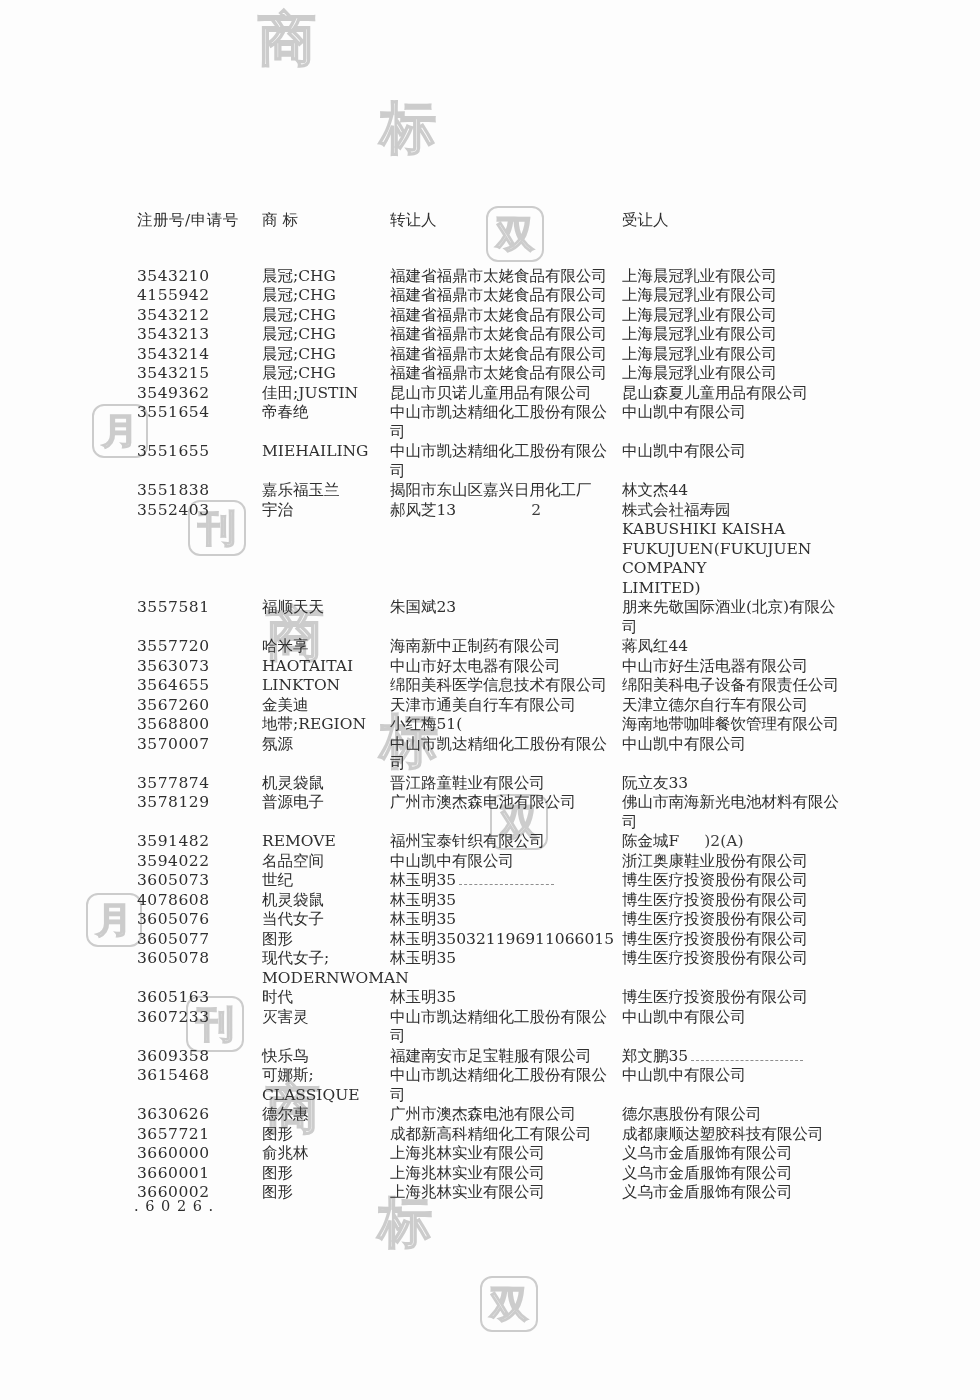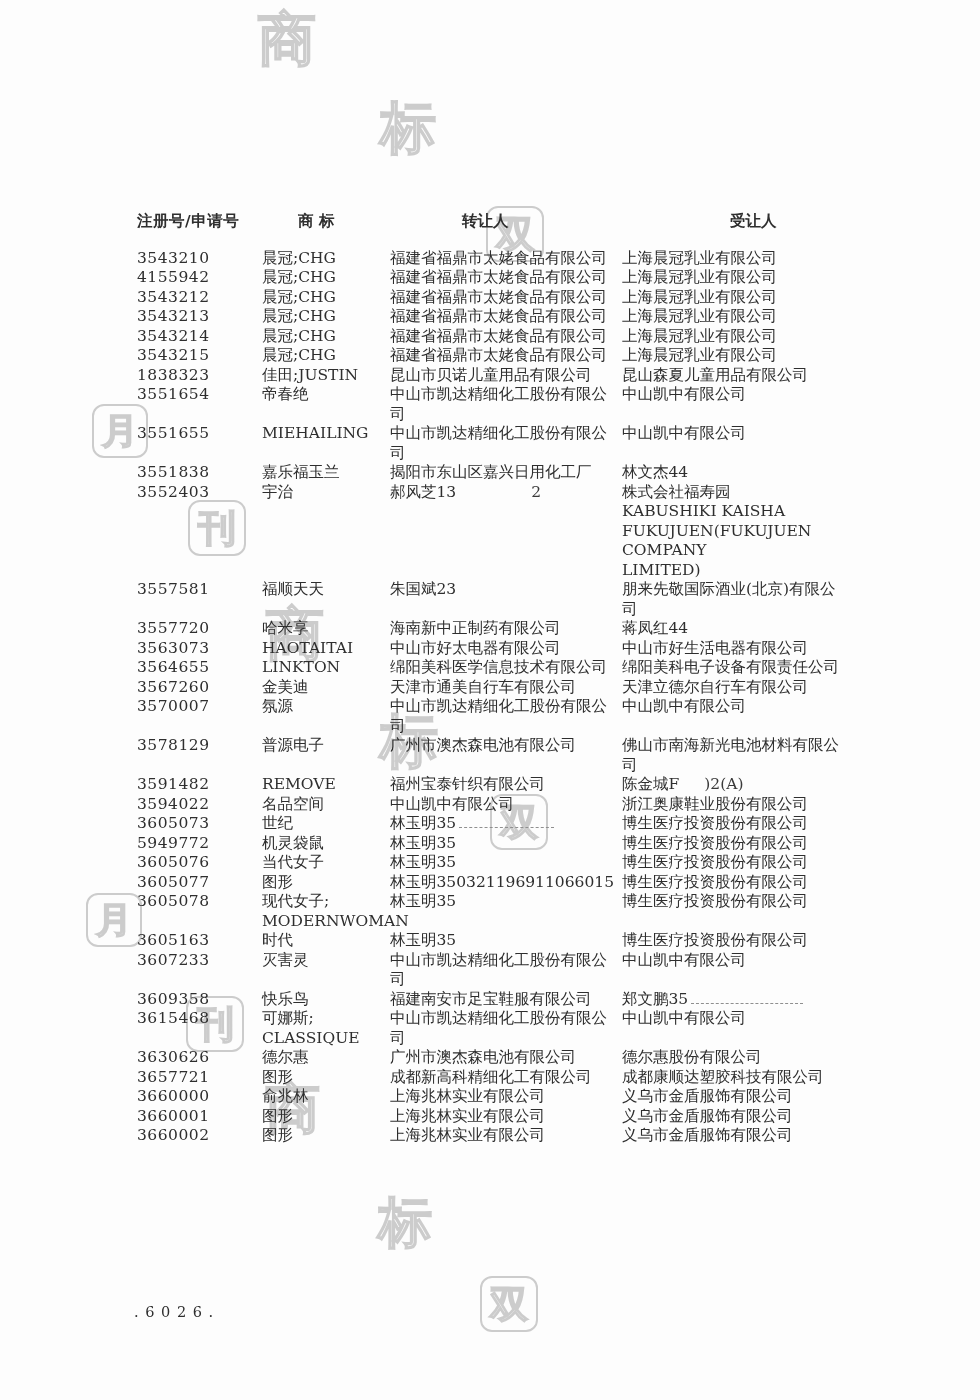--- a/index.html
+++ b/index.html
@@ -34,37 +34,36 @@
     z-index:1;
   }
   .trow{
     display:grid;
     grid-template-columns:125px 128px 232px 220px;
     align-items:start;
     font-size:15.5px;
     line-height:19.5px;
   }
   .trow.thead{
-    font-weight:bold;
-    margin-bottom:18px;
-    gap:36px;
+    font-weight:normal;
+    margin-bottom:36px;
   }
   .c{white-space:pre-line;}
   .c-no{letter-spacing:0.5px;}
   .gap{display:inline-block;height:1px;}
   .dots{
     display:inline-block;
     height:12px;
     border-bottom:1.6px dashed #8f8f8f;
     margin-left:3px;
   }
   .tail{color:#3a3a3a;}
   .page-number{
     position:absolute;
-    left:134px;top:1304px;
+    left:134px;top:1198px;
     font-size:14.5px;
     white-space:pre;
     letter-spacing:1px;
     z-index:1;
     text-align:right;
   }
 </style>
 </head>
 <body>
 
@@ -131,21 +130,21 @@
 
   <div class="trow">
     <div class="c c-no">3543215</div>
     <div class="c c-mark">晨冠;CHG</div>
     <div class="c c-from">福建省福鼎市太姥食品有限公司</div>
     <div class="c c-to">上海晨冠乳业有限公司</div>
   </div>
 
 
   <div class="trow">
-    <div class="c c-no">1838323</div>
+    <div class="c c-no">3549362</div>
     <div class="c c-mark">佳田;JUSTIN</div>
     <div class="c c-from">昆山市贝诺儿童用品有限公司</div>
     <div class="c c-to">昆山森夏儿童用品有限公司</div>
   </div>
 
   <div class="trow">
     <div class="c c-no">3551654</div>
     <div class="c c-mark">帝春绝</div>
     <div class="c c-from">中山市凯达精细化工股份有限公
 司</div>
@@ -206,29 +205,41 @@
     <div class="c c-to">绵阳美科电子设备有限责任公司</div>
   </div>
 
   <div class="trow">
     <div class="c c-no">3567260</div>
     <div class="c c-mark">金美迪</div>
     <div class="c c-from">天津市通美自行车有限公司</div>
     <div class="c c-to">天津立德尔自行车有限公司</div>
   </div>
 
+  <div class="trow">
+    <div class="c c-no">3568800</div>
+    <div class="c c-mark">地带;REGION</div>
+    <div class="c c-from">小红梅51(</div>
+    <div class="c c-to">海南地带咖啡餐饮管理有限公司</div>
+  </div>
 
   <div class="trow">
     <div class="c c-no">3570007</div>
     <div class="c c-mark">氛源</div>
     <div class="c c-from">中山市凯达精细化工股份有限公
 司</div>
     <div class="c c-to">中山凯中有限公司</div>
   </div>
 
+  <div class="trow">
+    <div class="c c-no">3577874</div>
+    <div class="c c-mark">机灵袋鼠</div>
+    <div class="c c-from">晋江路童鞋业有限公司</div>
+    <div class="c c-to">阮立友33</div>
+  </div>
 
   <div class="trow">
     <div class="c c-no">3578129</div>
     <div class="c c-mark">普源电子</div>
     <div class="c c-from">广州市澳杰森电池有限公司</div>
     <div class="c c-to">佛山市南海新光电池材料有限公
 司</div>
   </div>
 
   <div class="trow">
@@ -246,21 +257,21 @@
   </div>
 
   <div class="trow">
     <div class="c c-no">3605073</div>
     <div class="c c-mark">世纪</div>
     <div class="c c-from"><span>林玉明35</span><span class="dots" style="width: 95px;"></span></div>
     <div class="c c-to">博生医疗投资股份有限公司</div>
   </div>
 
   <div class="trow">
-    <div class="c c-no">5949772</div>
+    <div class="c c-no">4078608</div>
     <div class="c c-mark">机灵袋鼠</div>
     <div class="c c-from">林玉明35</div>
     <div class="c c-to">博生医疗投资股份有限公司</div>
   </div>
 
   <div class="trow">
     <div class="c c-no">3605076</div>
     <div class="c c-mark">当代女子</div>
     <div class="c c-from">林玉明35</div>
     <div class="c c-to">博生医疗投资股份有限公司</div>

